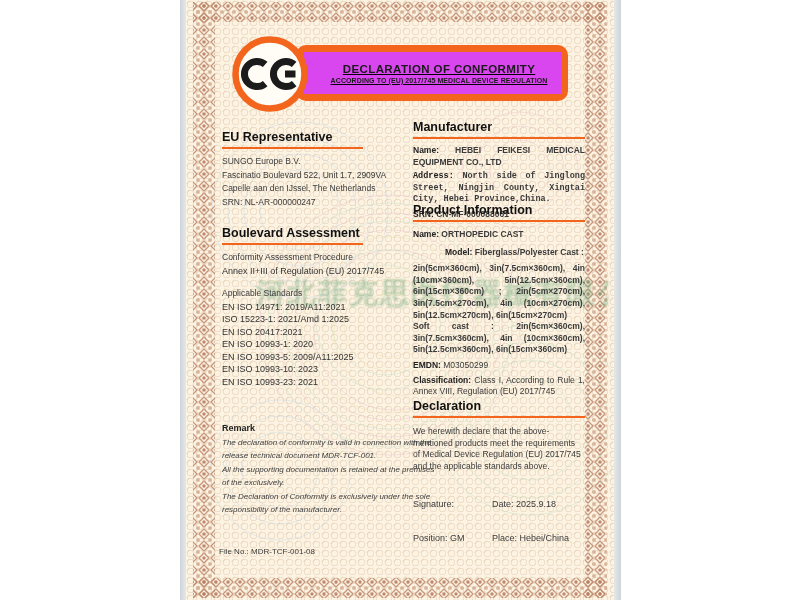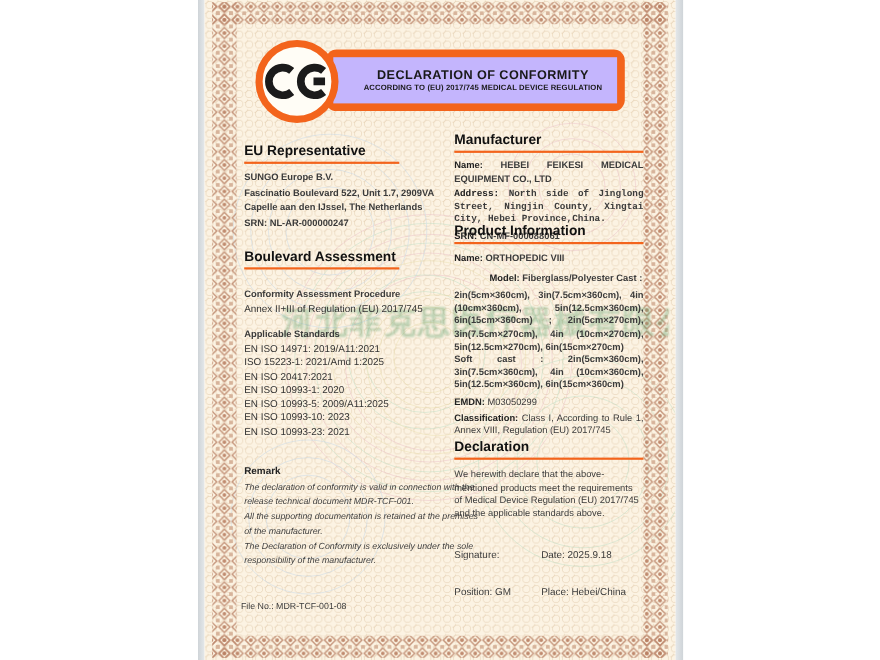--- a/index.html
+++ b/index.html
@@ -28,38 +28,38 @@
 
   .watermark {
     position:absolute; left:70px; top:274px; width:352px; height:40px;
     font-size:29px; font-weight:700; letter-spacing:2px; white-space:nowrap;
     color:rgba(88,158,106,0.38); filter:blur(1.2px); overflow:hidden;
   }
 
   
   .banner { position:absolute; left:110px; top:45px; width:272px; height:56px;
     background:#f3641c; border-radius:10px; }
-  .banner-inner { position:absolute; inset:7px; background:#c4b5fd;
+  .banner-inner { position:absolute; inset:7px; background:#d946ef;
     display:flex; flex-direction:column; align-items:center; justify-content:center;
-    gap:2px; padding-left:14px; }
+    gap:2px; padding-left:14px;text-decoration:underline; }
   .banner-title { font-size:11.5px; font-weight:700; color:#191919; letter-spacing:0.4px; white-space:nowrap; }
   .banner-sub { font-size:7px; font-weight:700; color:#191919; letter-spacing:0.1px; white-space:nowrap; }
   .ce-svg { position:absolute; left:44px; top:34px; }
 
   
   .col { position:absolute; color:#3b3b3b; }
   .col-left  { left:36px;  width:172px; }
   .col-right { left:227px; width:172px; }
 
   .sec-heading { font-size:12.5px; font-weight:700; color:#111; white-space:nowrap; }
   .rule { height:2px; background:#f3641c; }
   .rule-sm { width:141px; }
   .rule-lg { width:172px; }
 
-  .body-line { font-size:8.5px; font-weight:700; line-height:13.6px; white-space:nowrap; }
+  .body-line { font-size:8.5px; font-weight:400; line-height:13.6px; white-space:nowrap; }
   .std-line  { font-size:9px;  font-weight:400; line-height:12.5px; white-space:nowrap; color:#333; }
 
   .para { font-size:8.5px; line-height:11.6px; text-align:justify; color:#3b3b3b; }
   .para-b { font-weight:700; }
   .lbl { font-weight:700; color:#222; }
 
   .remark-line { font-size:8px; font-style:italic; font-weight:400; line-height:13.4px; white-space:nowrap; color:#3f3f3f; }
   .remark-head { font-size:9px; font-weight:700; font-style:normal; color:#222; }
 
   .fileno { position:absolute; left:33px; top:547px; font-size:8px; color:#3b3b3b; white-space:nowrap; }
@@ -160,39 +160,39 @@
       <div class="body-line">SUNGO Europe B.V.</div>
       <div class="body-line">Fascinatio Boulevard 522, Unit 1.7, 2909VA</div>
       <div class="body-line">Capelle aan den IJssel, The Netherlands</div>
       <div class="body-line">SRN: NL-AR-000000247</div>
     </div>
   </div>
 
   <div class="col col-left abs" style="top:226px;">
     <div class="sec-heading">Boulevard Assessment</div>
     <div class="rule rule-sm" style="margin-top:3px;"></div>
-    <div class="body-line" style="margin-top:16px;">Conformity Assessment Procedure</div>
+    <div class="body-line" style="margin-top:6px;">Conformity Assessment Procedure</div>
     <div class="std-line">Annex II+III of Regulation (EU) 2017/745</div>
     <div class="body-line" style="margin-top:10px;">Applicable Standards</div>
     <div class="std-line">EN ISO 14971: 2019/A11:2021</div>
     <div class="std-line">ISO 15223-1: 2021/Amd 1:2025</div>
     <div class="std-line">EN ISO 20417:2021</div>
     <div class="std-line">EN ISO 10993-1: 2020</div>
     <div class="std-line">EN ISO 10993-5: 2009/A11:2025</div>
     <div class="std-line">EN ISO 10993-10: 2023</div>
     <div class="std-line">EN ISO 10993-23: 2021</div>
   </div>
 
   <div class="col col-left abs" style="top:423px;">
     <div class="remark-head">Remark</div>
     <div style="margin-top:3px;">
       <div class="remark-line">The declaration of conformity is valid in connection with the</div>
       <div class="remark-line">release technical document MDR-TCF-001.</div>
       <div class="remark-line">All the supporting documentation is retained at the premises</div>
-      <div class="remark-line">of the manufacturer.</div>
+      <div class="remark-line">of the exclusively.</div>
       <div class="remark-line">The Declaration of Conformity is exclusively under the sole</div>
       <div class="remark-line">responsibility of the manufacturer.</div>
     </div>
   </div>
 
   <div class="fileno">File No.: MDR-TCF-001-08</div>
 
   <div class="col col-right abs" style="top:120px;">
     <div class="sec-heading">Manufacturer</div>
     <div class="rule rule-lg" style="margin-top:3px;"></div>
@@ -208,21 +208,21 @@
       <span class="lbl">SRN:</span>
       <span>CN-MF-000088061</span>
     </p>
   </div>
 
   <div class="col col-right abs" style="top:203px;">
     <div class="sec-heading">Product Information</div>
     <div class="rule rule-lg" style="margin-top:3px;"></div>
     <p class="para para-b" style="margin-top:7px;">
       <span class="lbl">Name:</span>
-      <span>ORTHOPEDIC VIII</span>
+      <span>ORTHOPEDIC CAST</span>
     </p>
     <p class="para para-b" style="margin-top:6px;margin-left:32px;">
       <span class="lbl">Model:</span>
       <span>Fiberglass/Polyester Cast :</span>
     </p>
     <p class="para para-b" style="margin-top:5px;">2in(5cm×360cm), 3in(7.5cm×360cm), 4in (10cm×360cm), 5in(12.5cm×360cm), 6in(15cm×360cm) ; 2in(5cm×270cm), 3in(7.5cm×270cm), 4in (10cm×270cm), 5in(12.5cm×270cm), 6in(15cm×270cm)</p>
     <p class="para para-b">Soft cast : 2in(5cm×360cm), 3in(7.5cm×360cm), 4in (10cm×360cm), 5in(12.5cm×360cm), 6in(15cm×360cm)</p>
     <p class="para" style="margin-top:4px;">
       <span class="lbl">EMDN:</span>
       <span>M03050299</span>

